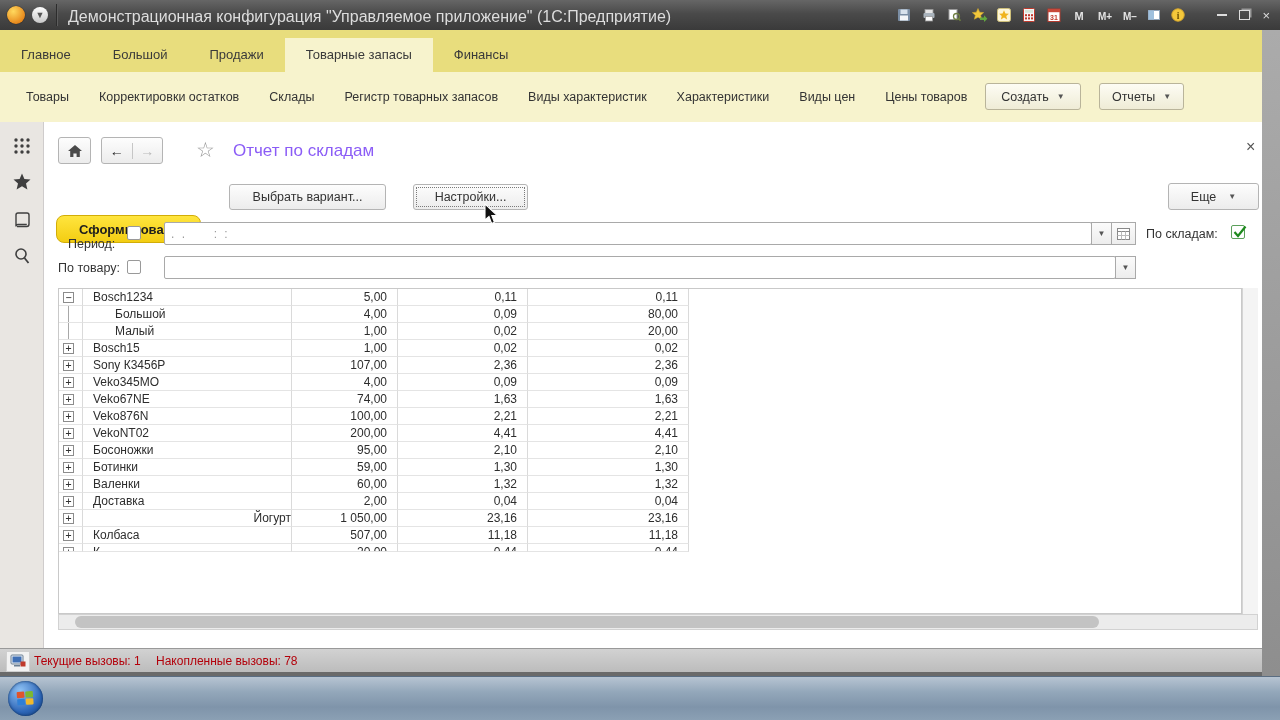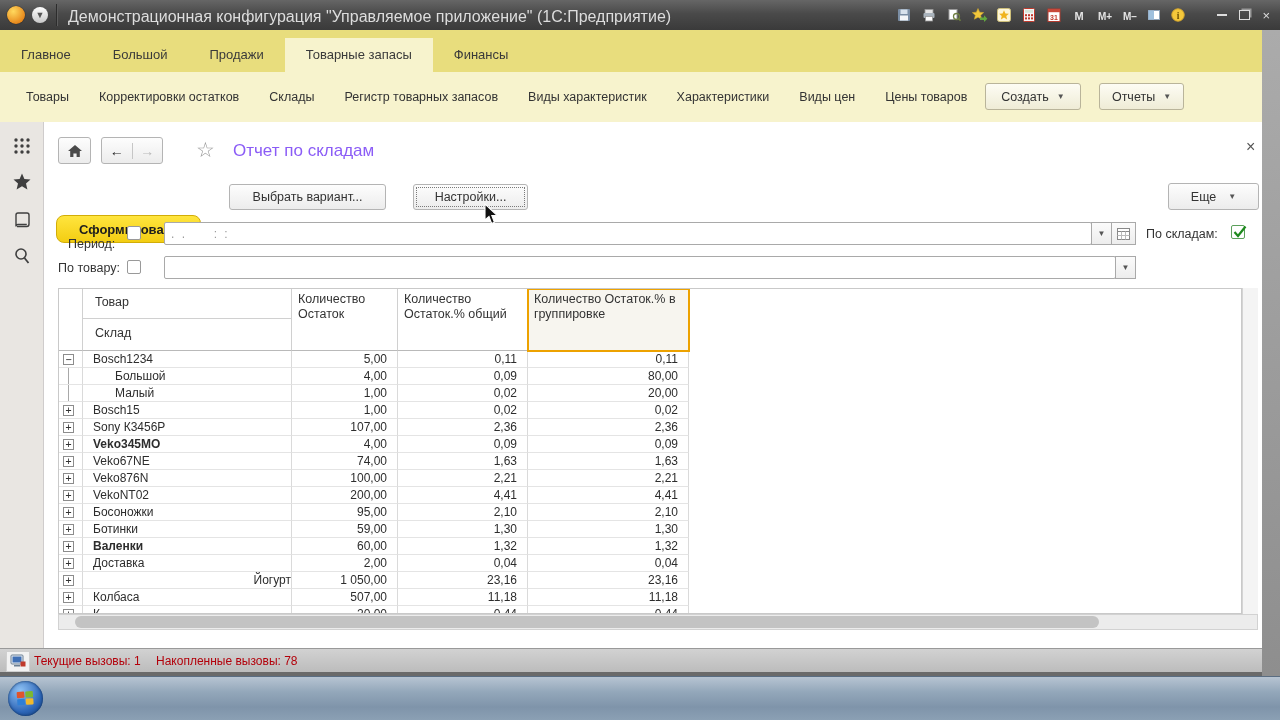--- a/index.html
+++ b/index.html
@@ -334,31 +334,20 @@
   <span class="flabel" style="left:58px;top:261px;">По товару:</span>
   <div class="checkbox" style="left:127px;top:260px;"></div>
   <div class="field" style="left:164px;top:256px;width:952px;">
     <input style="">
   </div>
   <div class="mini-btn" style="left:1115px;top:256px;width:21px;">
       <span class="caret">▼</span>
     </div>
 
   <div class="grid">
-    <div class="ghead">
-      <div class="hc tree"></div>
-      <div class="hc prod">
-        <div class="half1">Товар</div>
-        <div class="half2">Склад</div>
-      </div>
-      <div class="hc qty">Количество Остаток</div>
-      <div class="hc p1">Количество Остаток.% общий</div>
-      <div class="hc p2">Количество Остаток.% в группировке</div>
-      <div class="hc fill"></div>
-    </div>
     <div class="gbody" id="grid-body">
         <div class="trow">
           <div class="c tree">
             <span class="ebox">−</span>
           </div>
           <div class="c name" style="padding-left: 10px;">Bosch1234</div>
           <div class="c num qty">5,00</div>
           <div class="c num p1">0,11</div>
           <div class="c num p2">0,11</div>
           <div class="c fill"></div>
@@ -400,21 +389,21 @@
           <div class="c name" style="padding-left: 10px;">Sony К3456Р</div>
           <div class="c num qty">107,00</div>
           <div class="c num p1">2,36</div>
           <div class="c num p2">2,36</div>
           <div class="c fill"></div>
         </div>
         <div class="trow">
           <div class="c tree">
             <span class="ebox">+</span>
           </div>
-          <div class="c name" style="padding-left: 10px; font-weight: bold;">Veko345MO</div>
+          <div class="c name" style="padding-left: 10px;">Veko345MO</div>
           <div class="c num qty">4,00</div>
           <div class="c num p1">0,09</div>
           <div class="c num p2">0,09</div>
           <div class="c fill"></div>
         </div>
         <div class="trow">
           <div class="c tree">
             <span class="ebox">+</span>
           </div>
           <div class="c name" style="padding-left: 10px;">Veko67NE</div>
@@ -460,21 +449,21 @@
           <div class="c name" style="padding-left: 10px;">Ботинки</div>
           <div class="c num qty">59,00</div>
           <div class="c num p1">1,30</div>
           <div class="c num p2">1,30</div>
           <div class="c fill"></div>
         </div>
         <div class="trow">
           <div class="c tree">
             <span class="ebox">+</span>
           </div>
-          <div class="c name" style="padding-left: 10px; font-weight: bold;">Валенки</div>
+          <div class="c name" style="padding-left: 10px;">Валенки</div>
           <div class="c num qty">60,00</div>
           <div class="c num p1">1,32</div>
           <div class="c num p2">1,32</div>
           <div class="c fill"></div>
         </div>
         <div class="trow">
           <div class="c tree">
             <span class="ebox">+</span>
           </div>
           <div class="c name" style="padding-left: 10px;">Доставка</div>

